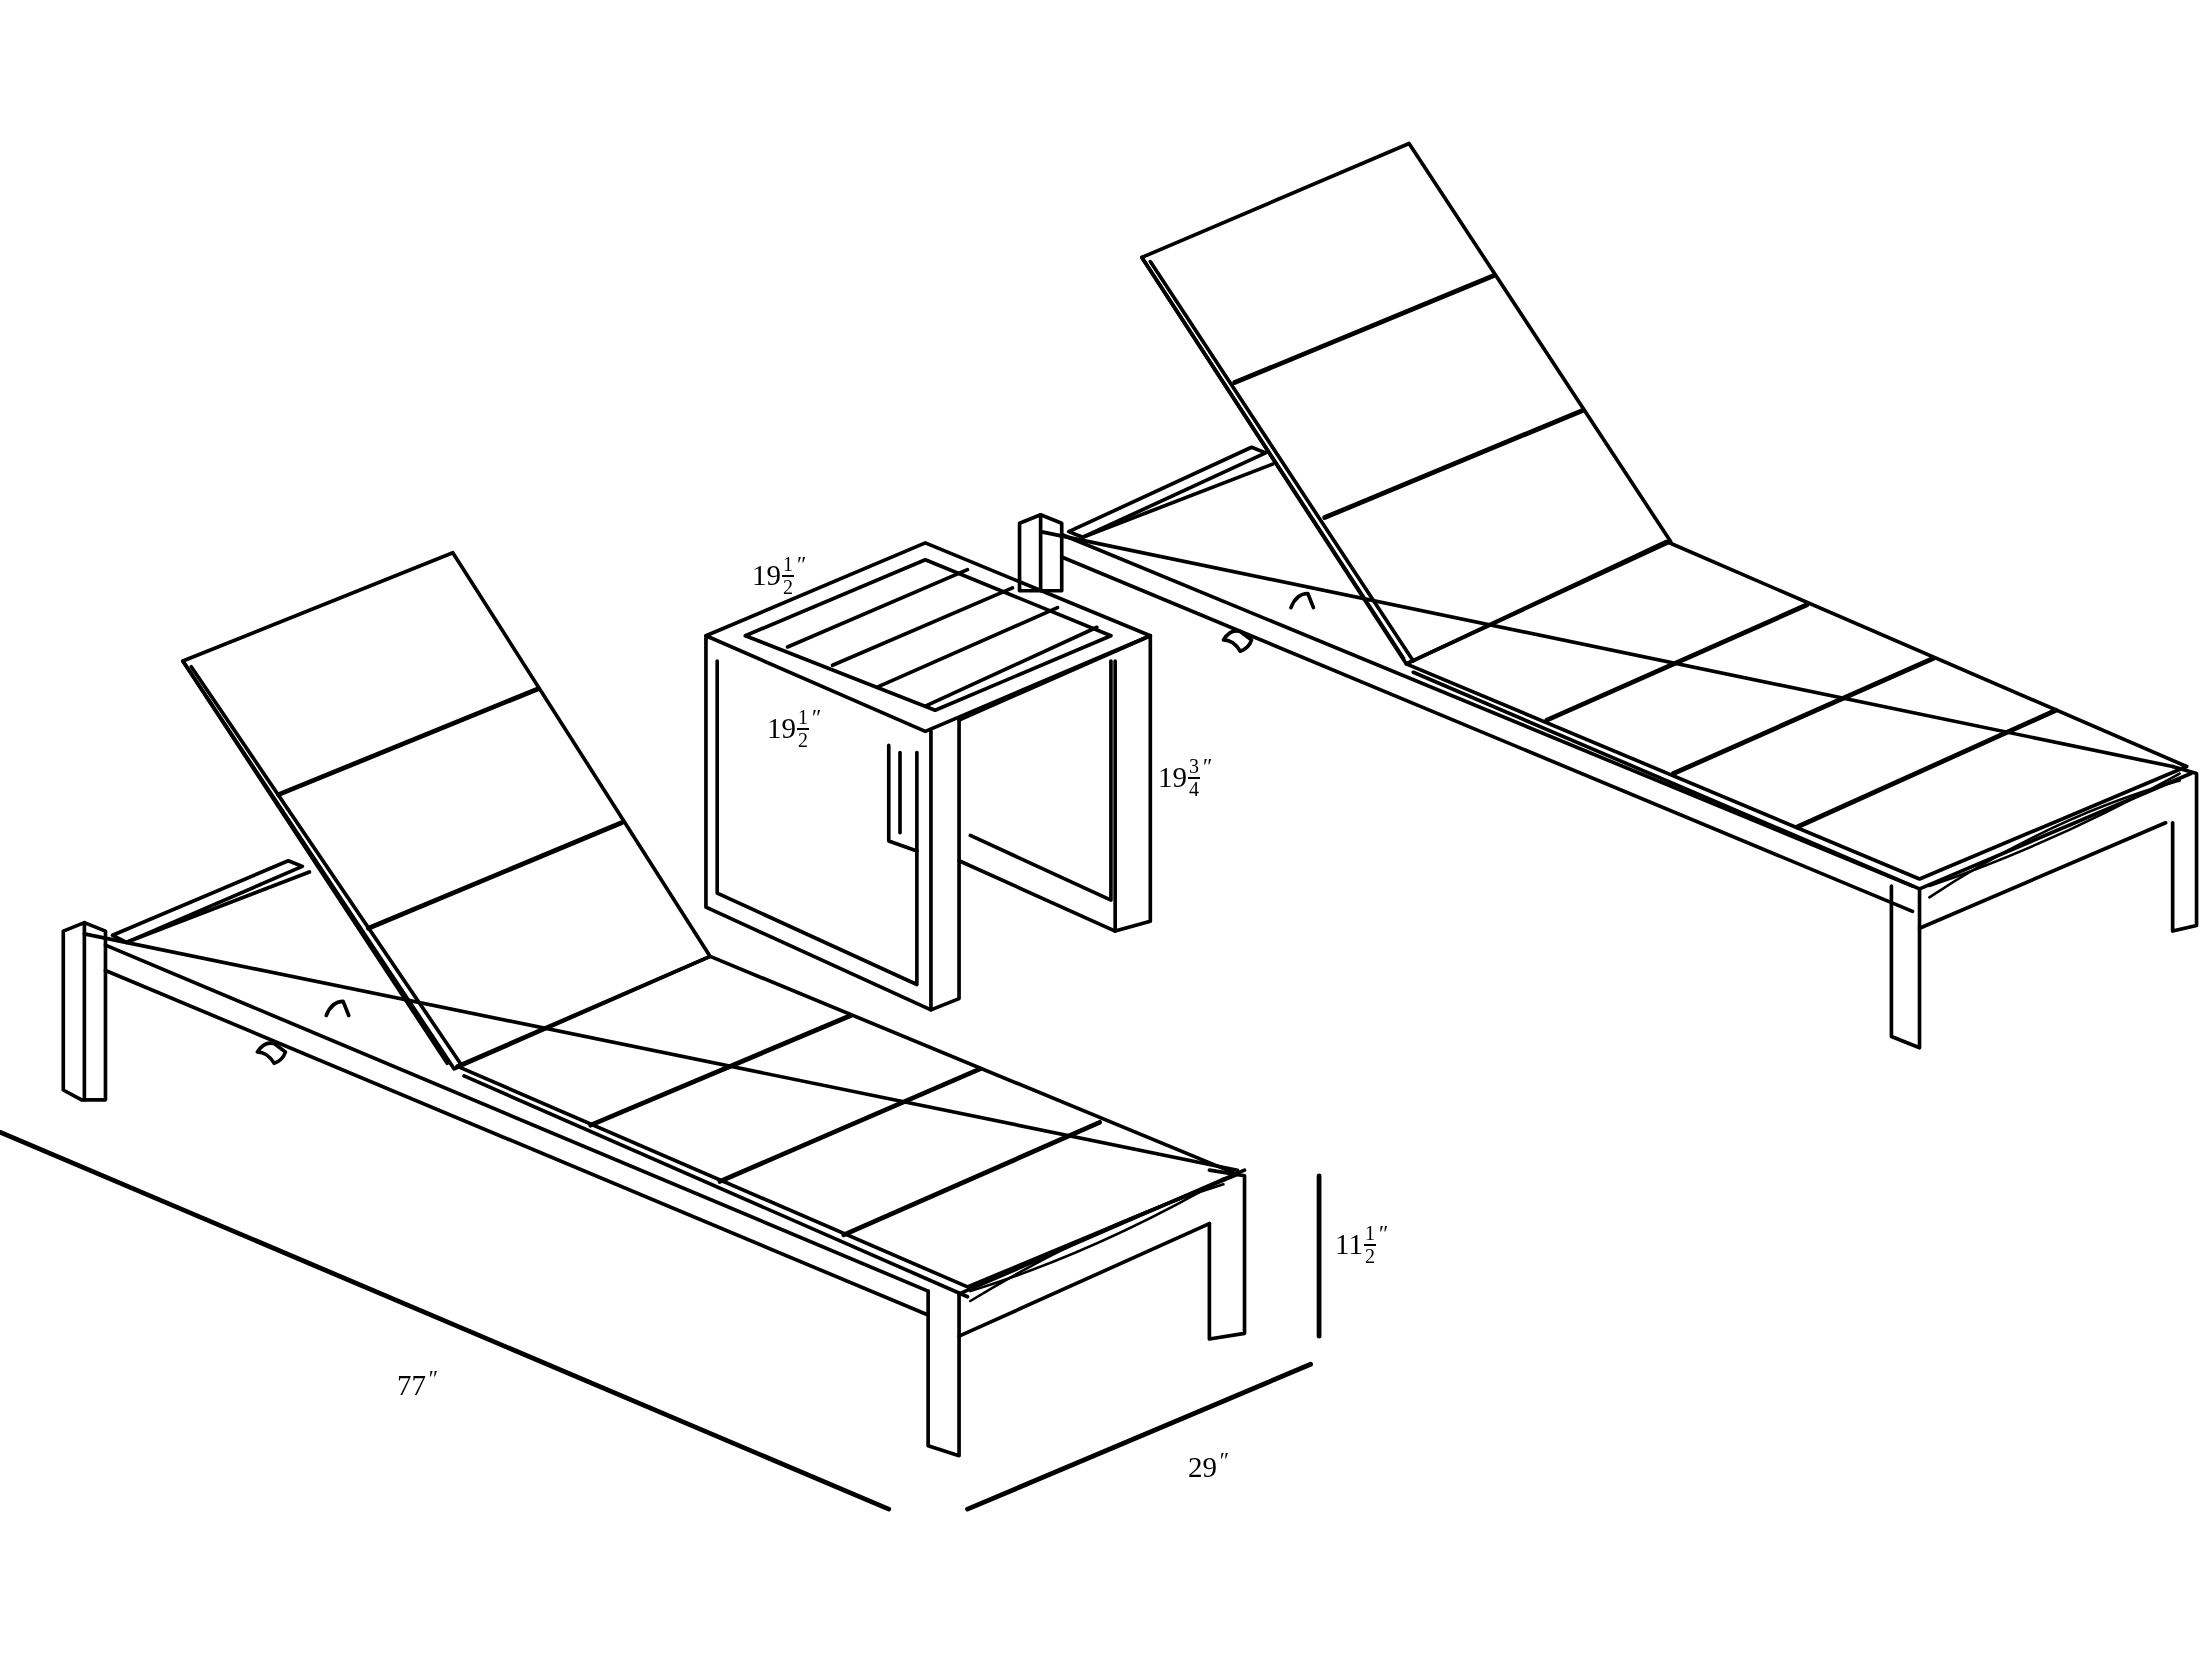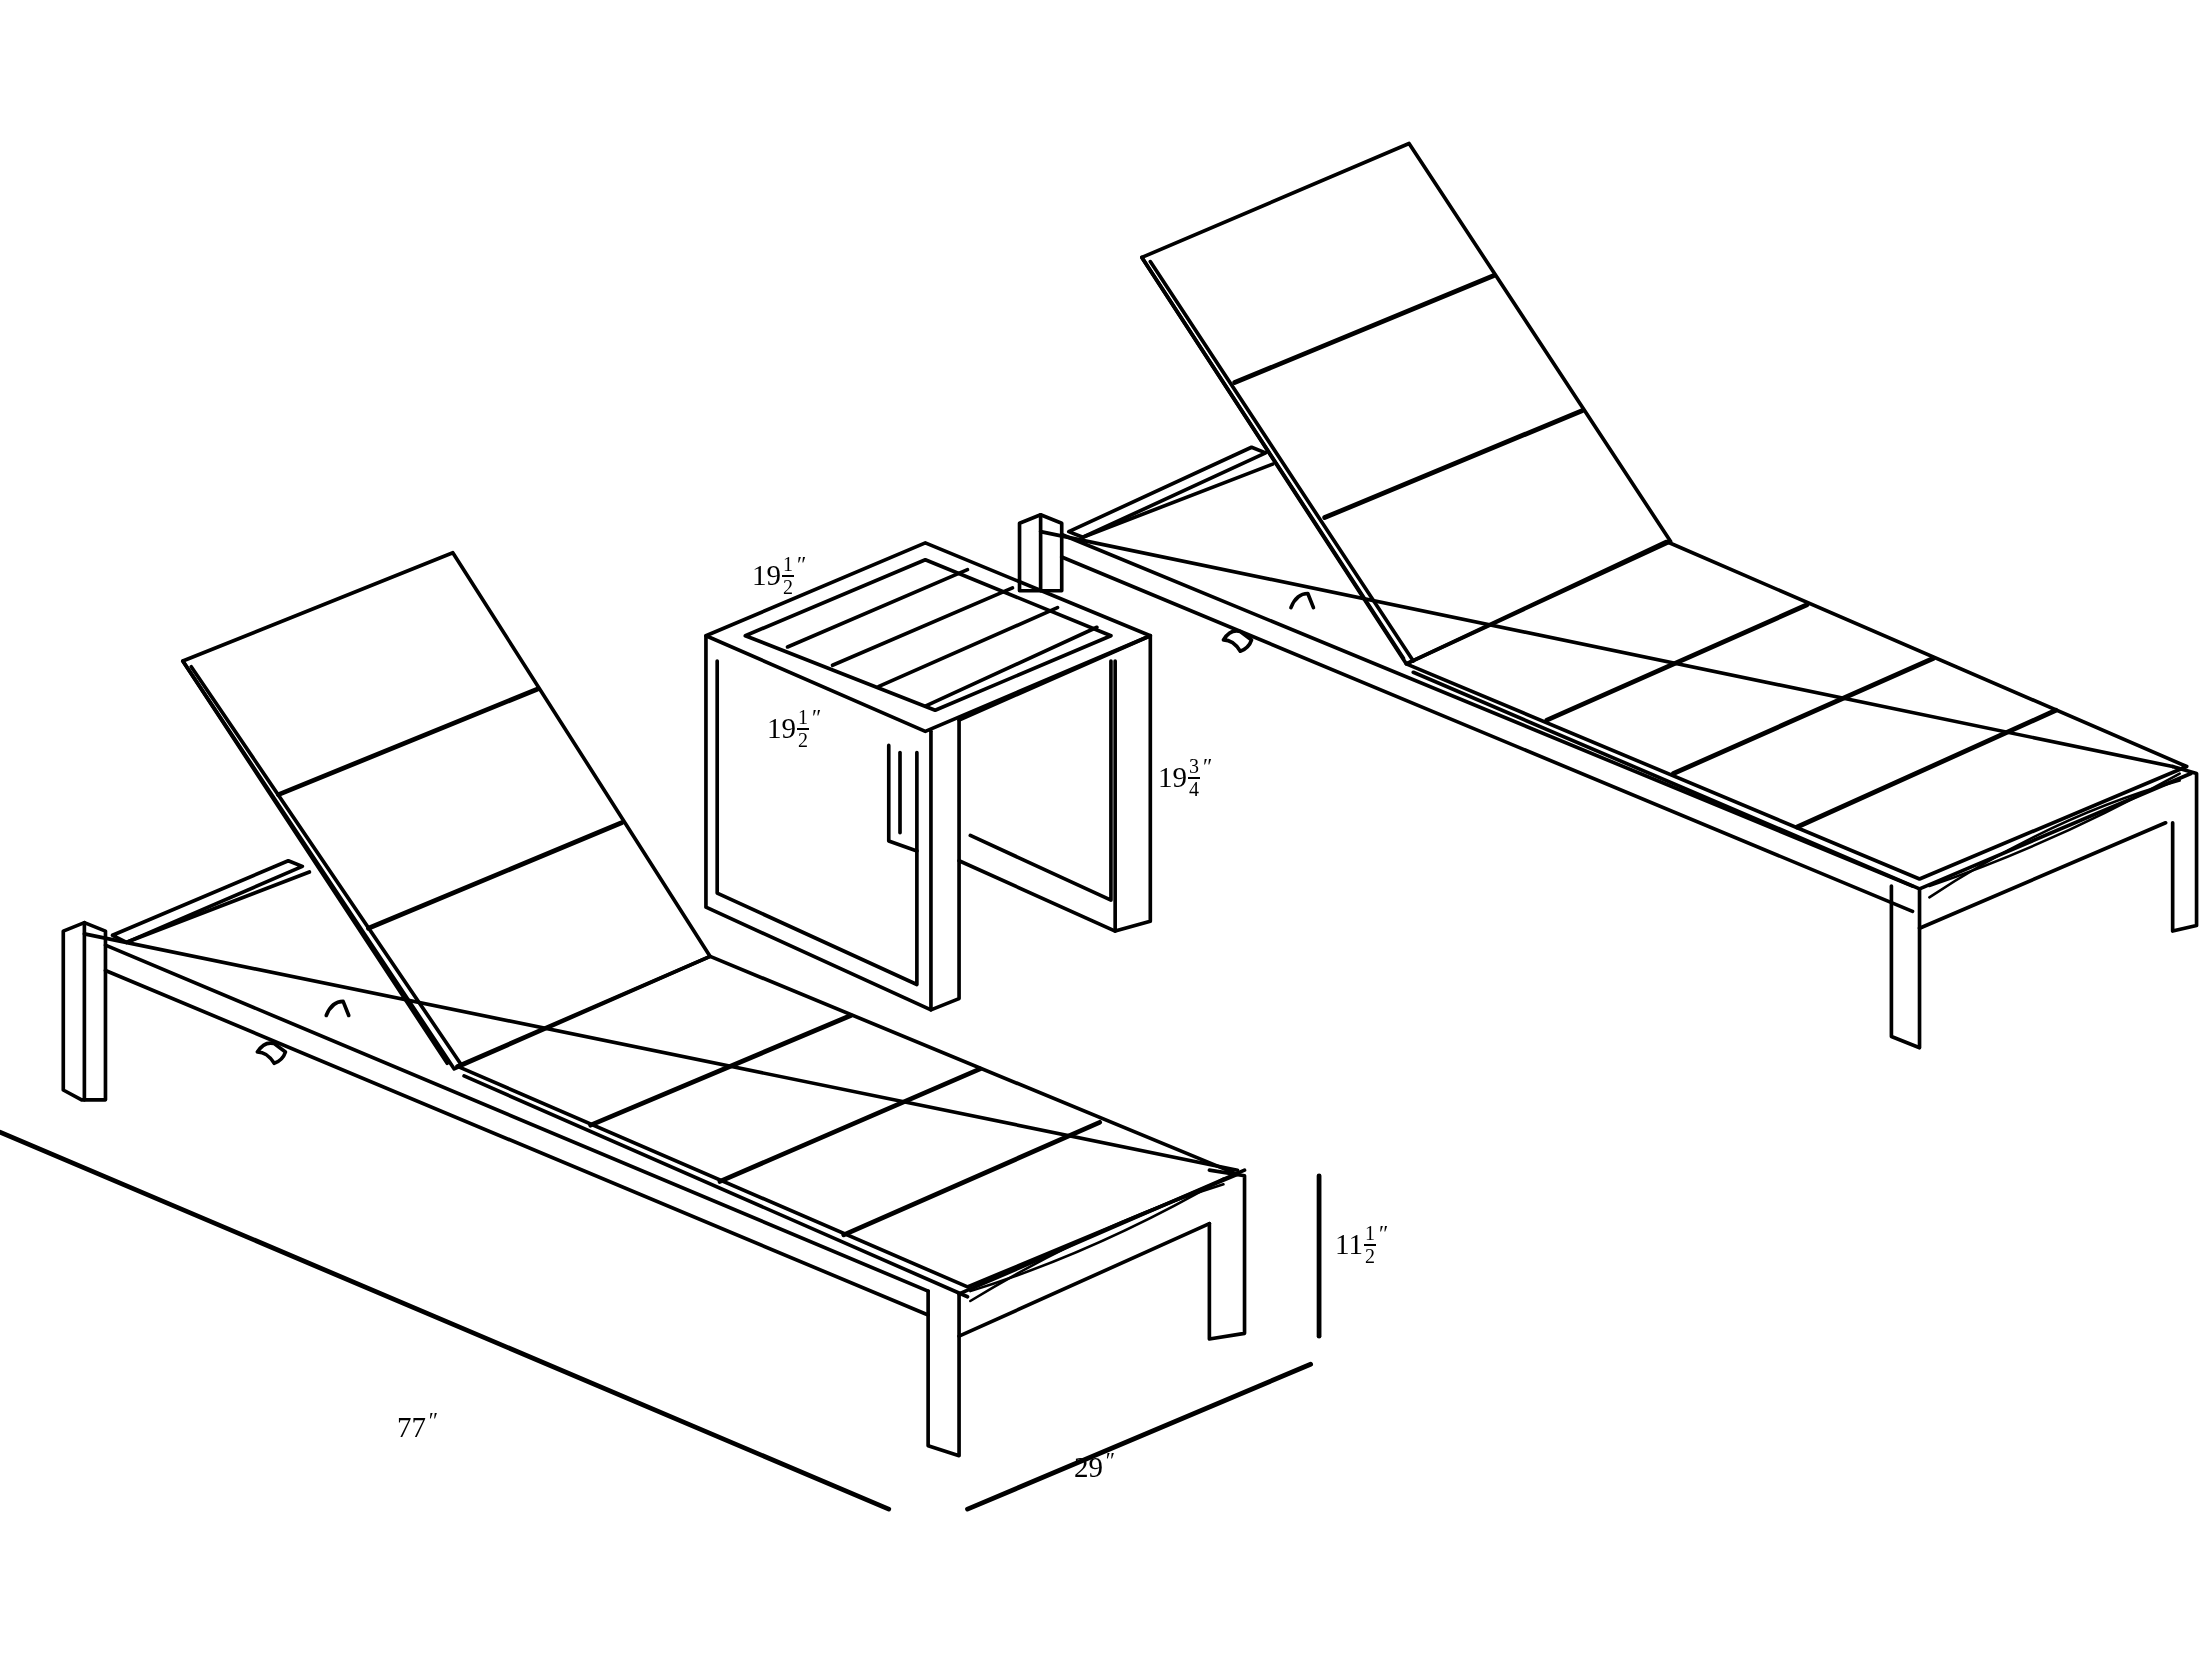--- a/index.html
+++ b/index.html
@@ -132,20 +132,20 @@
 </div>
 
 <div class="dim-label" style="left:1158px; top:756px;">
   <span class="whole">19</span><span class="frac"><span class="num">3</span><span class="den">4</span></span><span class="inch">″</span>
 </div>
 
 <div class="dim-label" style="left:1335px; top:1223px;">
   <span class="whole">11</span><span class="frac"><span class="num">1</span><span class="den">2</span></span><span class="inch">″</span>
 </div>
 
-<div class="dim-label" style="left:397px; top:1410px;">
+<div class="dim-label" style="left:397px; top:1368px;">
   <span class="whole">77</span><span class="inch">″</span>
 </div>
 
-<div class="dim-label" style="left:1074px; top:1450px;">
+<div class="dim-label" style="left:1188px; top:1450px;">
   <span class="whole">29</span><span class="inch">″</span>
 </div>
 
 
 </body></html>

